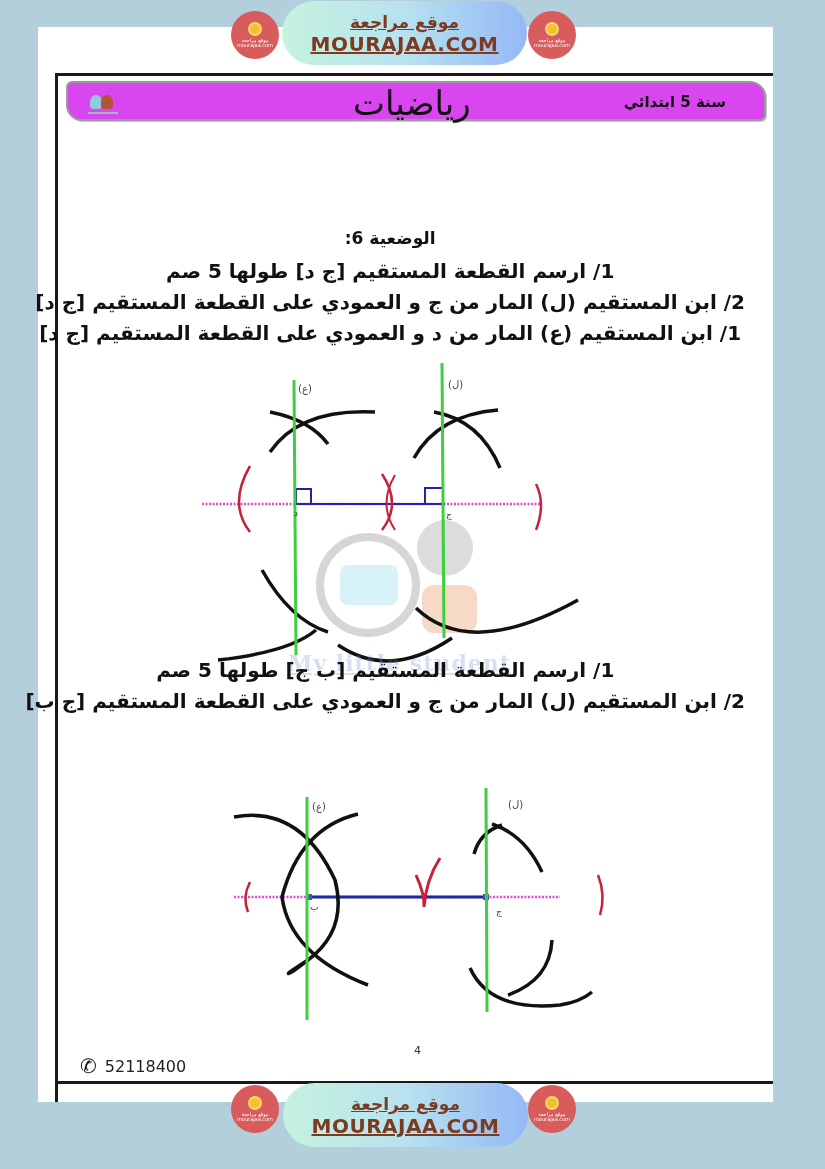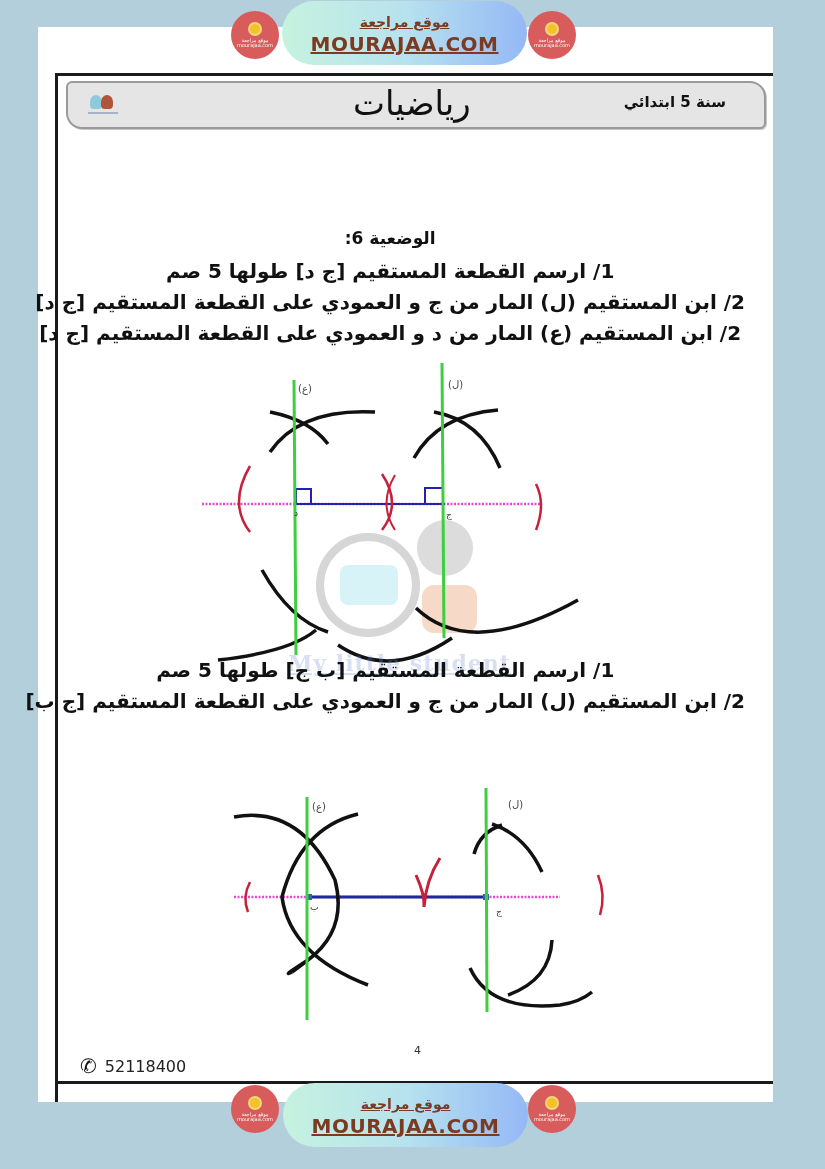--- a/index.html
+++ b/index.html
@@ -21,24 +21,24 @@
     width: 718px; height: 1029px;
     border-top: 3px solid #1a1a1a;
     border-left: 3px solid #1a1a1a;
   }
   .frame-bottom {
     position: absolute; left: 55px; top: 1081px; width: 718px; height: 3px; background: #1a1a1a;
   }
   .header-box {
     position: absolute;
     left: 66px; top: 81px;
-    width: 700px; height: 48px;
+    width: 700px; height: 40px;
     border: 2px solid #9a9a9a;
     border-radius: 6px 16px 6px 16px;
-    background: #e5e5e5;
+    background: #d946ef;
     box-shadow: 1px 1px 0 #c8c8c8;
   }
   .grade {
     position: absolute; right: 38px; top: 10px;
     font-family: "DejaVu Sans", sans-serif; font-weight: bold;
     font-size: 15px; color: #111; direction: rtl;
   }
   .subject {
     position: absolute; left: 285px; top: 0px;
     font-family: "DejaVu Sans", sans-serif;
@@ -68,21 +68,21 @@
 
   .banner {
     position: absolute;
     width: 245px; height: 64px;
     border-radius: 32px;
     background: linear-gradient(90deg, #c6f2df 0%, #b7e2ee 50%, #95b8f6 100%);
     display: flex; flex-direction: column; align-items: center; justify-content: center;
     color: #7b3a22; font-weight: bold; text-decoration: underline;
     font-family: "DejaVu Sans", sans-serif;
   }
-  .banner .ar { font-size: 14px; line-height: 22px; direction: rtl; }
+  .banner .ar { font-size: 17px; line-height: 22px; direction: rtl; }
   .banner .en { font-size: 20px; line-height: 22px; letter-spacing: 0.5px; }
   .badge {
     position: absolute; width: 48px; height: 48px; border-radius: 50%;
     background: #d85c5c;
     display: flex; flex-direction: column; align-items: center; justify-content: center;
   }
   .badge .book { width: 14px; height: 14px; border-radius: 50%; background: #f3c22a; border: 2px solid #f6d57a; }
   .badge .txt { font-size: 5px; color: #fff; margin-top: 2px; line-height: 5px; text-align: center; }
 
   .watermark {
@@ -118,21 +118,21 @@
       <span class="c"></span>
   </div>
   <div class="subject">رياضيات</div>
   <div class="grade">سنة 5 ابتدائي</div>
 </div>
 
 <div class="section" style="top:228px;">
   <div class="title">الوضعية 6:</div>
   <div class="line">1/ ارسم القطعة المستقيم [ج د] طولها 5 صم</div>
   <div class="line">2/ ابن المستقيم (ل)  المار من ج و العمودي على القطعة المستقيم [ج د]</div>
-  <div class="line">2/ ابن المستقيم (ع)  المار من د و العمودي على القطعة المستقيم [ج د]</div>
+  <div class="line">1/ ابن المستقيم (ع)  المار من د و العمودي على القطعة المستقيم [ج د]</div>
 </div>
 
 <svg class="figure" style="left:190px;top:360px;" width="400" height="310">
 
   <circle cx="178" cy="225" r="48" fill="none" stroke="#d6d6d6" stroke-width="8"></circle>
   <rect x="150" y="205" width="58" height="40" rx="8" fill="#d8f3f8"></rect>
   <circle cx="255" cy="188" r="28" fill="#dcdcdc"></circle>
   <rect x="232" y="225" width="55" height="48" rx="12" fill="#f7d9c8"></rect>
 
   <line x1="12" y1="144" x2="350" y2="144" stroke="#e24ad1" stroke-width="2.5" stroke-dasharray="2 1.5"></line>

